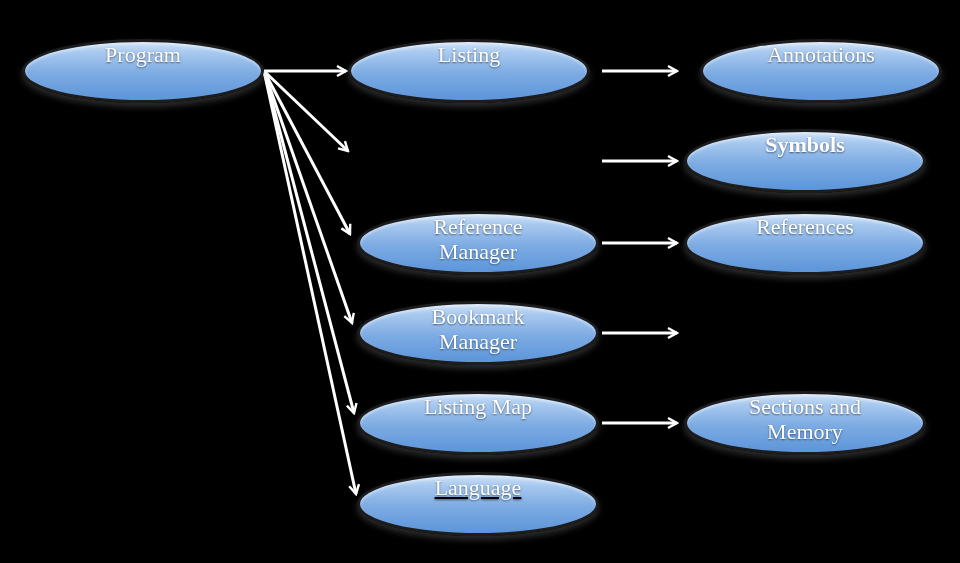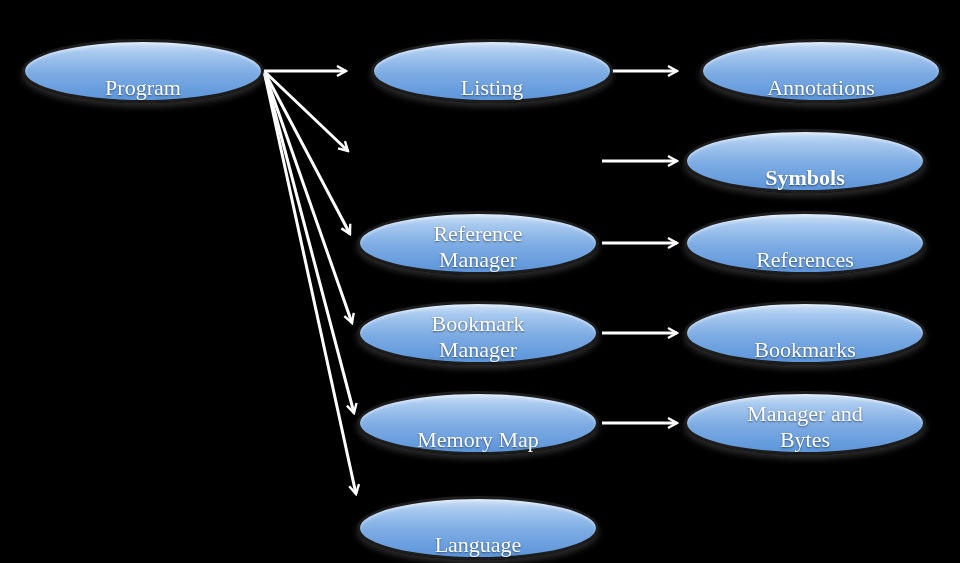--- a/index.html
+++ b/index.html
@@ -27,48 +27,48 @@
     position: absolute;
     width: 242px;
     height: 64px;
     box-sizing: border-box;
     border: 3px solid #1d1d1d;
     border-radius: 50%;
     background: linear-gradient(180deg, #cfe1f6 0%, #a8c9ef 18%, #7cabe3 55%, #5c95da 100%);
     box-shadow: 0 4px 6px rgba(125,125,125,0.35),
                 inset 0 2px 3px rgba(255,255,255,0.45);
     display: flex;
-    align-items: flex-end;
+    align-items: flex-start;
     justify-content: center;
     z-index: 2;
   }
   .node .label {
     color: #ffffff;
     font-size: 22px;
     line-height: 1.15;
     text-align: center;
     text-shadow: 0 1px 2px rgba(0,0,0,0.55);
     max-width: 210px;
   }
   .node.wrap .label {
     max-width: 150px;
   }
   
   .pos-program            { left: 22px;  top: 39px; }
-  .pos-listing            { left: 371px; top: 39px; }
+  .pos-listing            { left: 348px; top: 39px; }
   .pos-annotations        { left: 700px; top: 39px; }
   .pos-symbol-table       { left: 357px; top: 129px; }
   .pos-symbols            { left: 684px; top: 129px; font-weight: bold; }
   .pos-reference-manager  { left: 357px; top: 211px; }
   .pos-references         { left: 684px; top: 211px; }
   .pos-bookmark-manager   { left: 357px; top: 301px; }
   .pos-bookmarks          { left: 684px; top: 301px; }
   .pos-memory-map         { left: 357px; top: 391px; }
   .pos-sections-and-bytes { left: 684px; top: 391px; }
-  .pos-language           { left: 357px; top: 496px; }
+  .pos-language           { left: 357px; top: 472px; text-decoration: underline; }
 </style>
 </head>
 <body>
 
 <div class="canvas">
 
   <svg class="arrows" viewBox="0 0 960 563" xmlns="http://www.w3.org/2000/svg">
     <defs>
       <marker id="chev" markerUnits="userSpaceOnUse" markerWidth="14" markerHeight="14" viewBox="0 0 14 14" refX="12" refY="7" orient="auto">
         <path d="M3,2 L12,7 L3,12" fill="none" stroke="#ffffff" stroke-width="2.4"></path>
@@ -111,29 +111,26 @@
   </div>
 
   <div class="node wrap pos-reference-manager">
     <span class="label">Reference Manager</span>
   </div>
 
   <div class="node wrap pos-bookmark-manager">
     <span class="label">Bookmark Manager</span>
   </div>
 
-  <div class="node pos-bookmarks">
-    <span class="label">Bookmarks</span>
-  </div>
 
   <div class="node pos-memory-map">
-    <span class="label">Memory Map</span>
+    <span class="label">Listing Map</span>
   </div>
 
   <div class="node wrap pos-sections-and-bytes">
-    <span class="label">Manager and Bytes</span>
+    <span class="label">Sections and Memory</span>
   </div>
 
   <div class="node pos-language">
     <span class="label">Language</span>
   </div>
 
 </div>
 
 </body></html>

